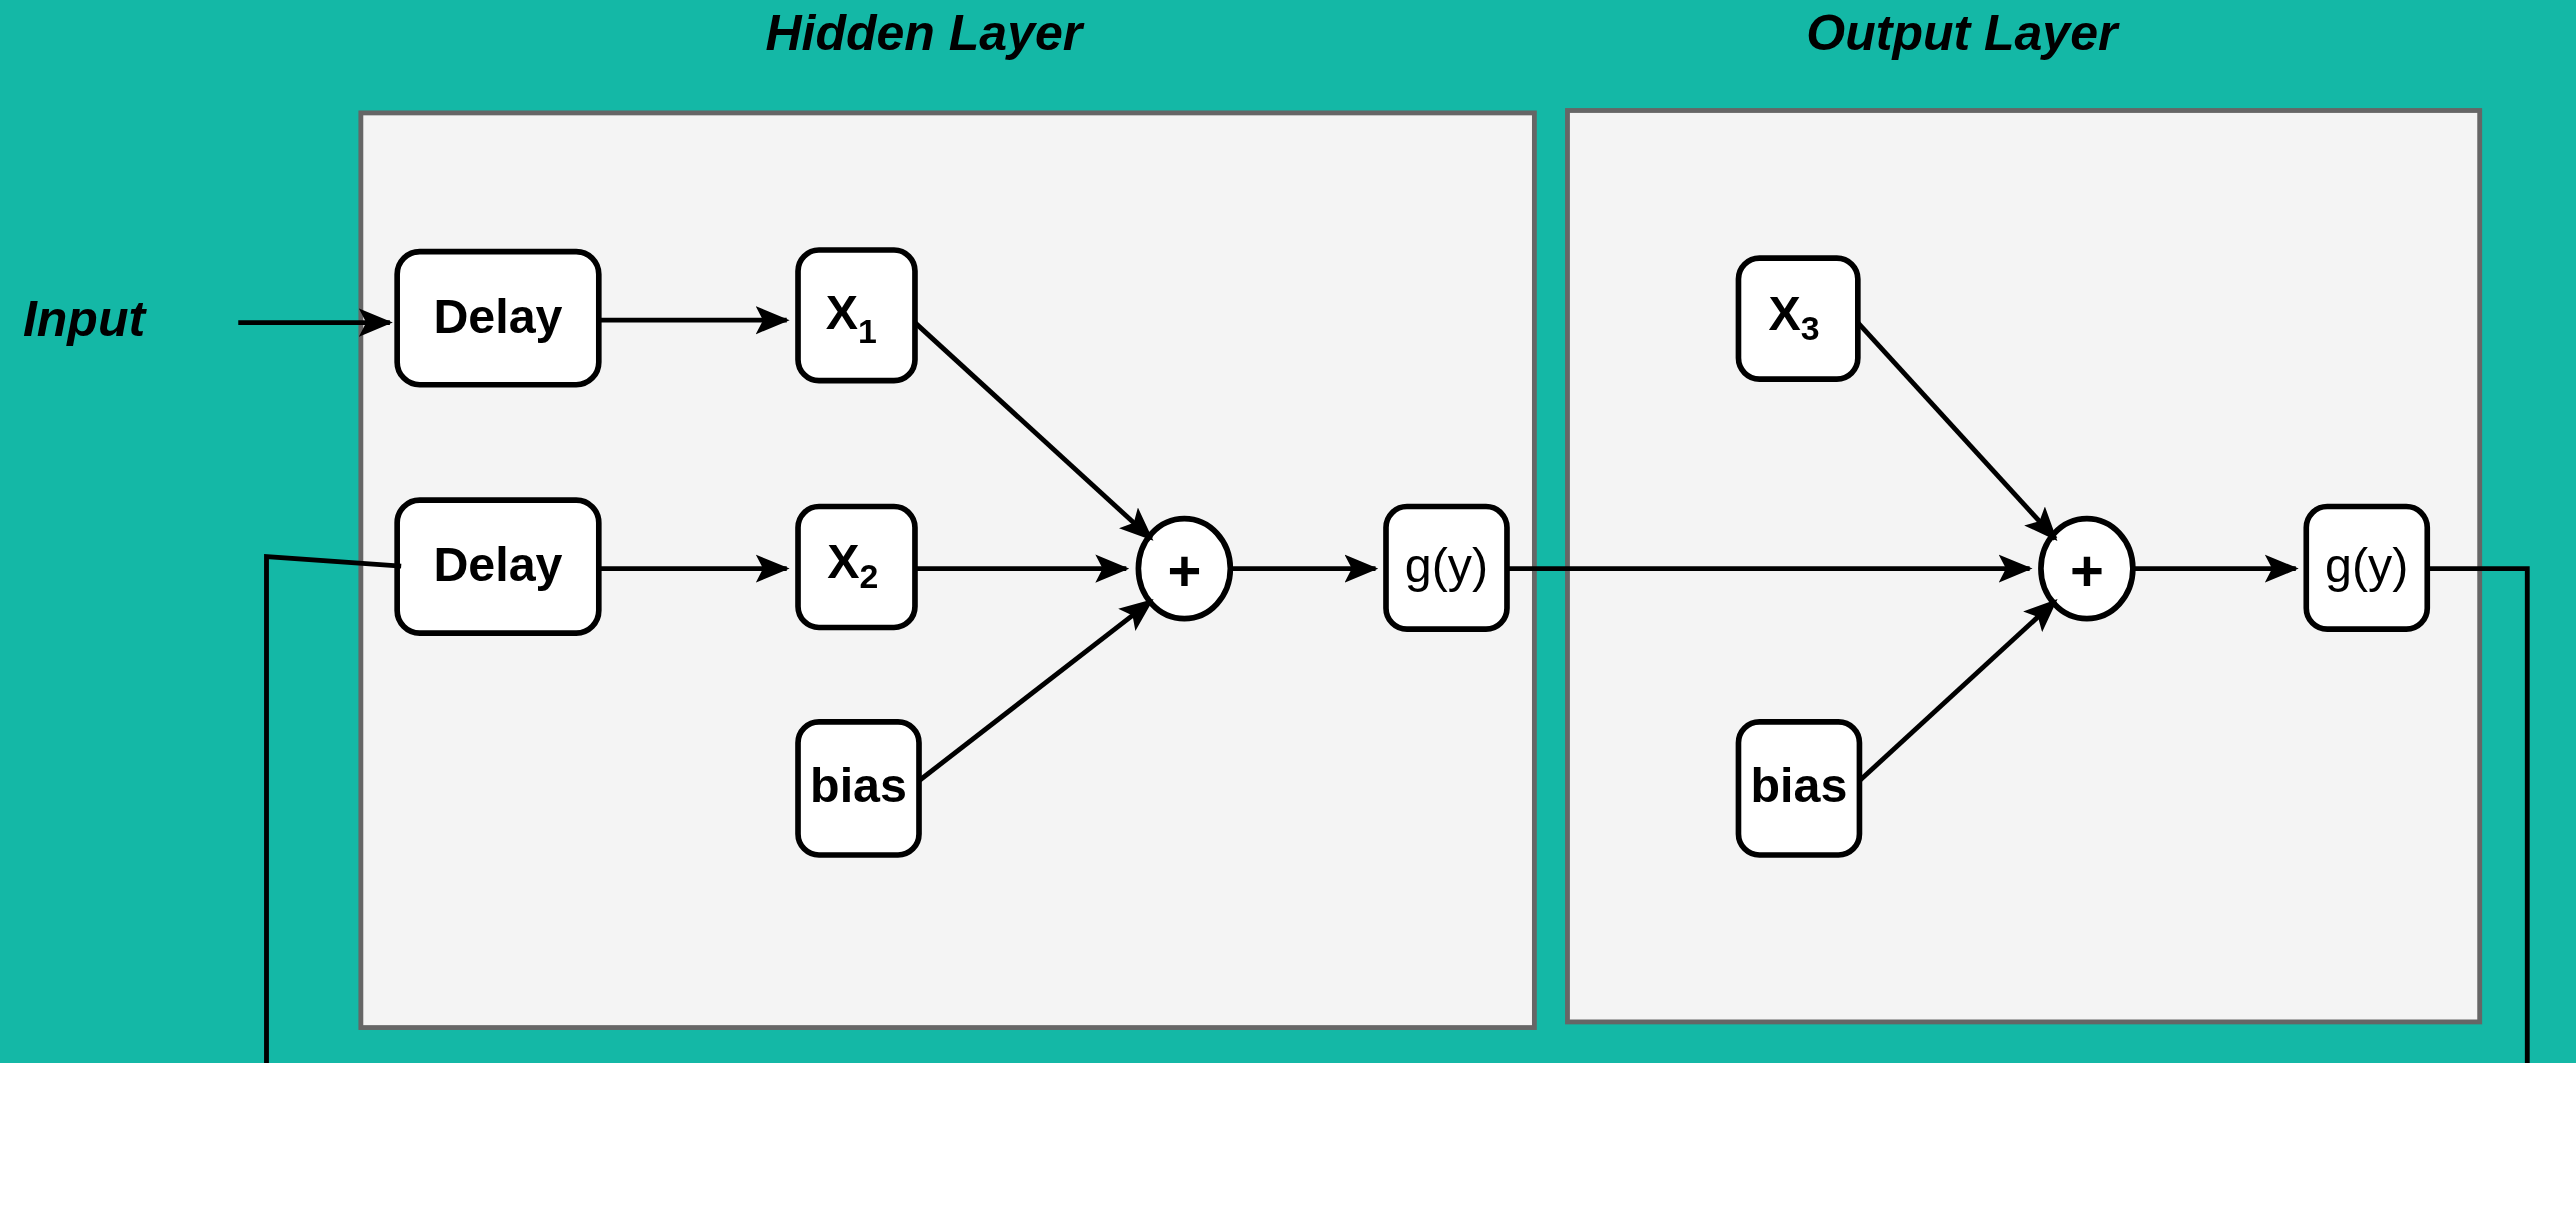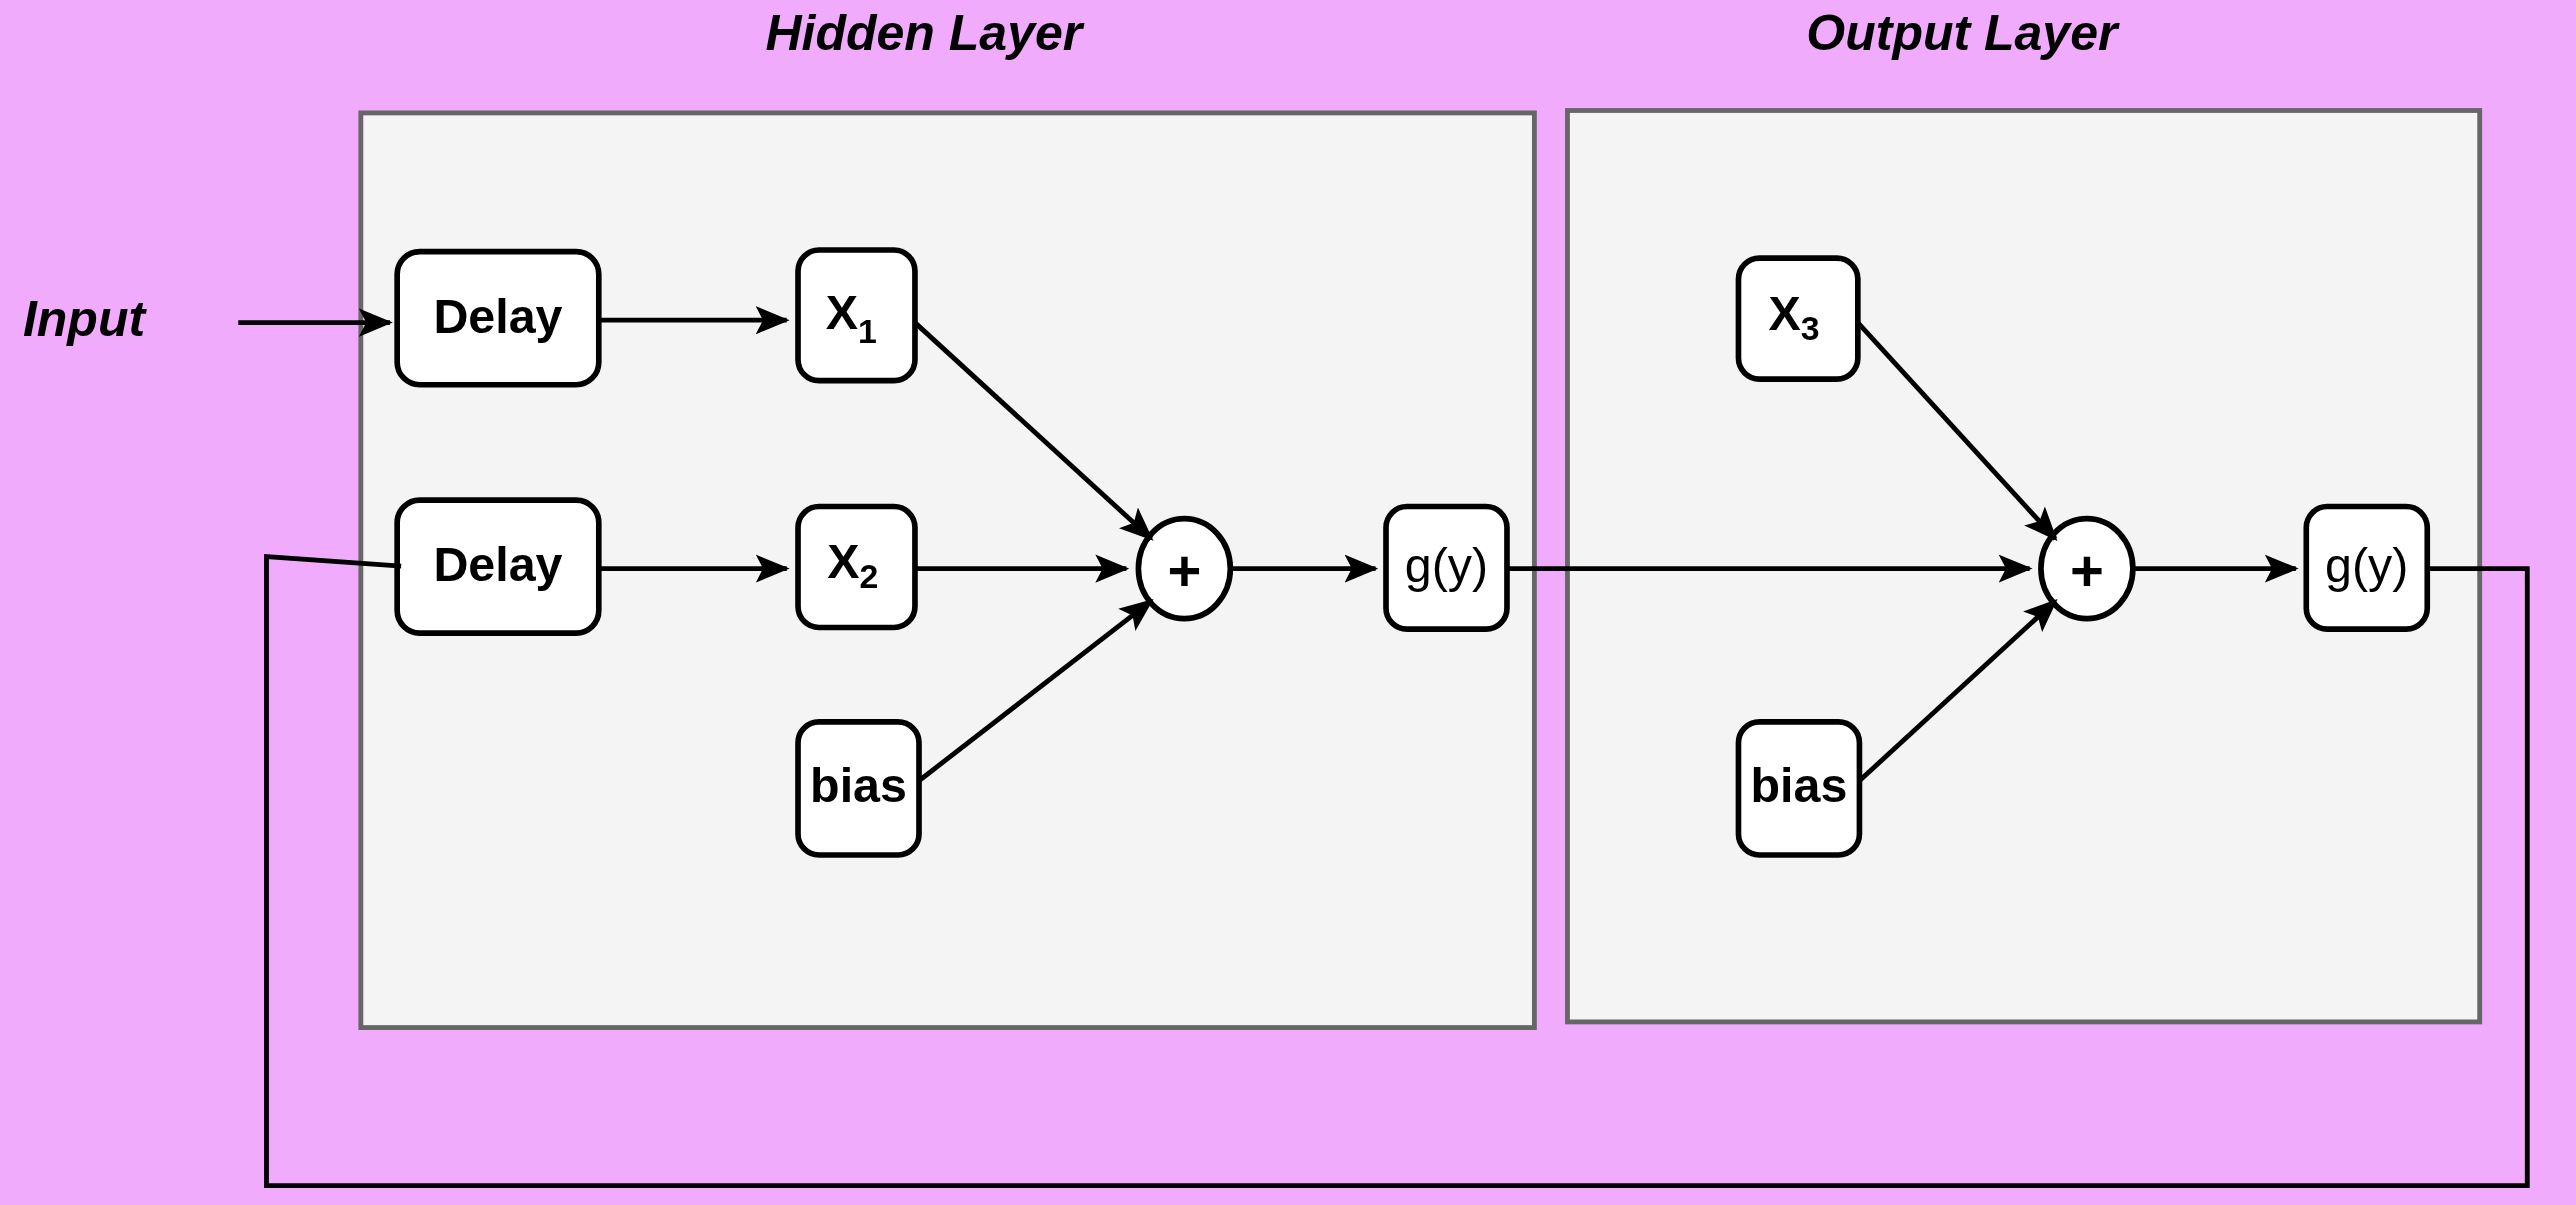--- a/index.html
+++ b/index.html
@@ -3,22 +3,22 @@
 <meta charset="utf-8">
 <style>
   html, body {
     margin: 0;
     padding: 0;
     background: #ffffff;
   }
   #stage {
     position: relative;
     width: 2576px;
-    height: 1205px;
-    background: #f0abfc;
+    height: 1063px;
+    background: #14b8a6;
     overflow: hidden;
   }
   svg.diagram {
     position: absolute;
     top: 0;
     left: 0;
     width: 2576px;
     height: 1205px;
     display: block;
   }

